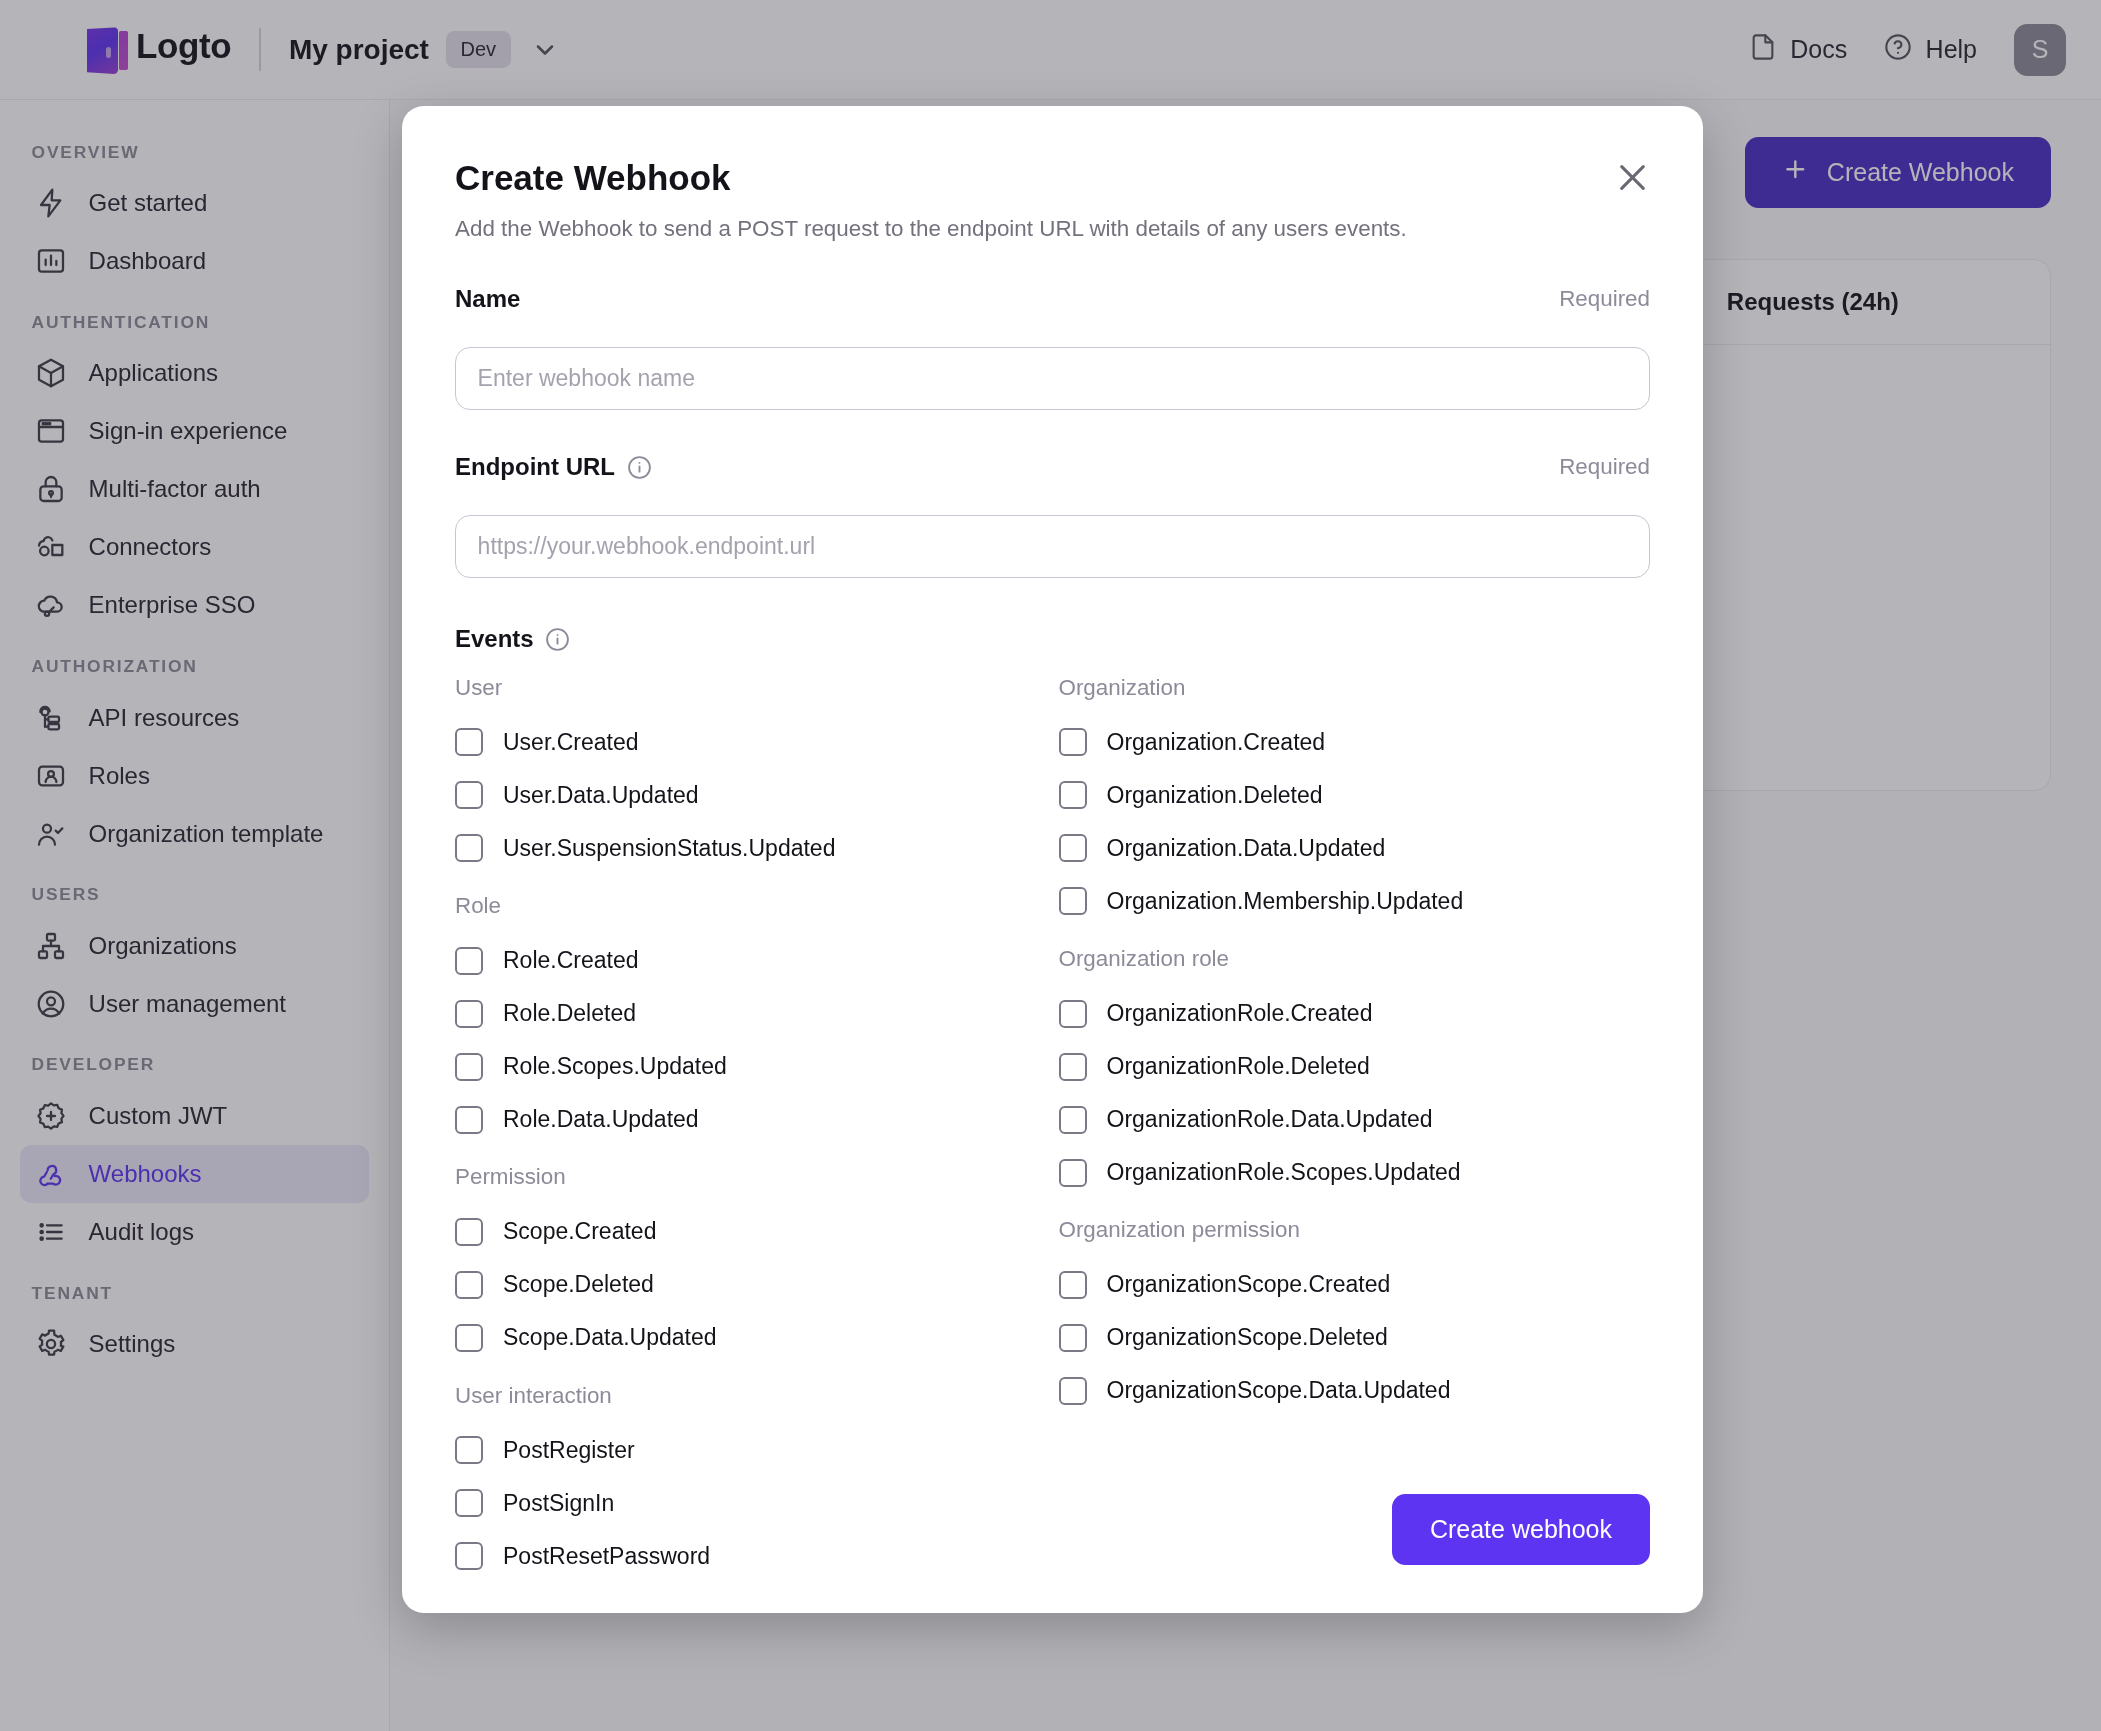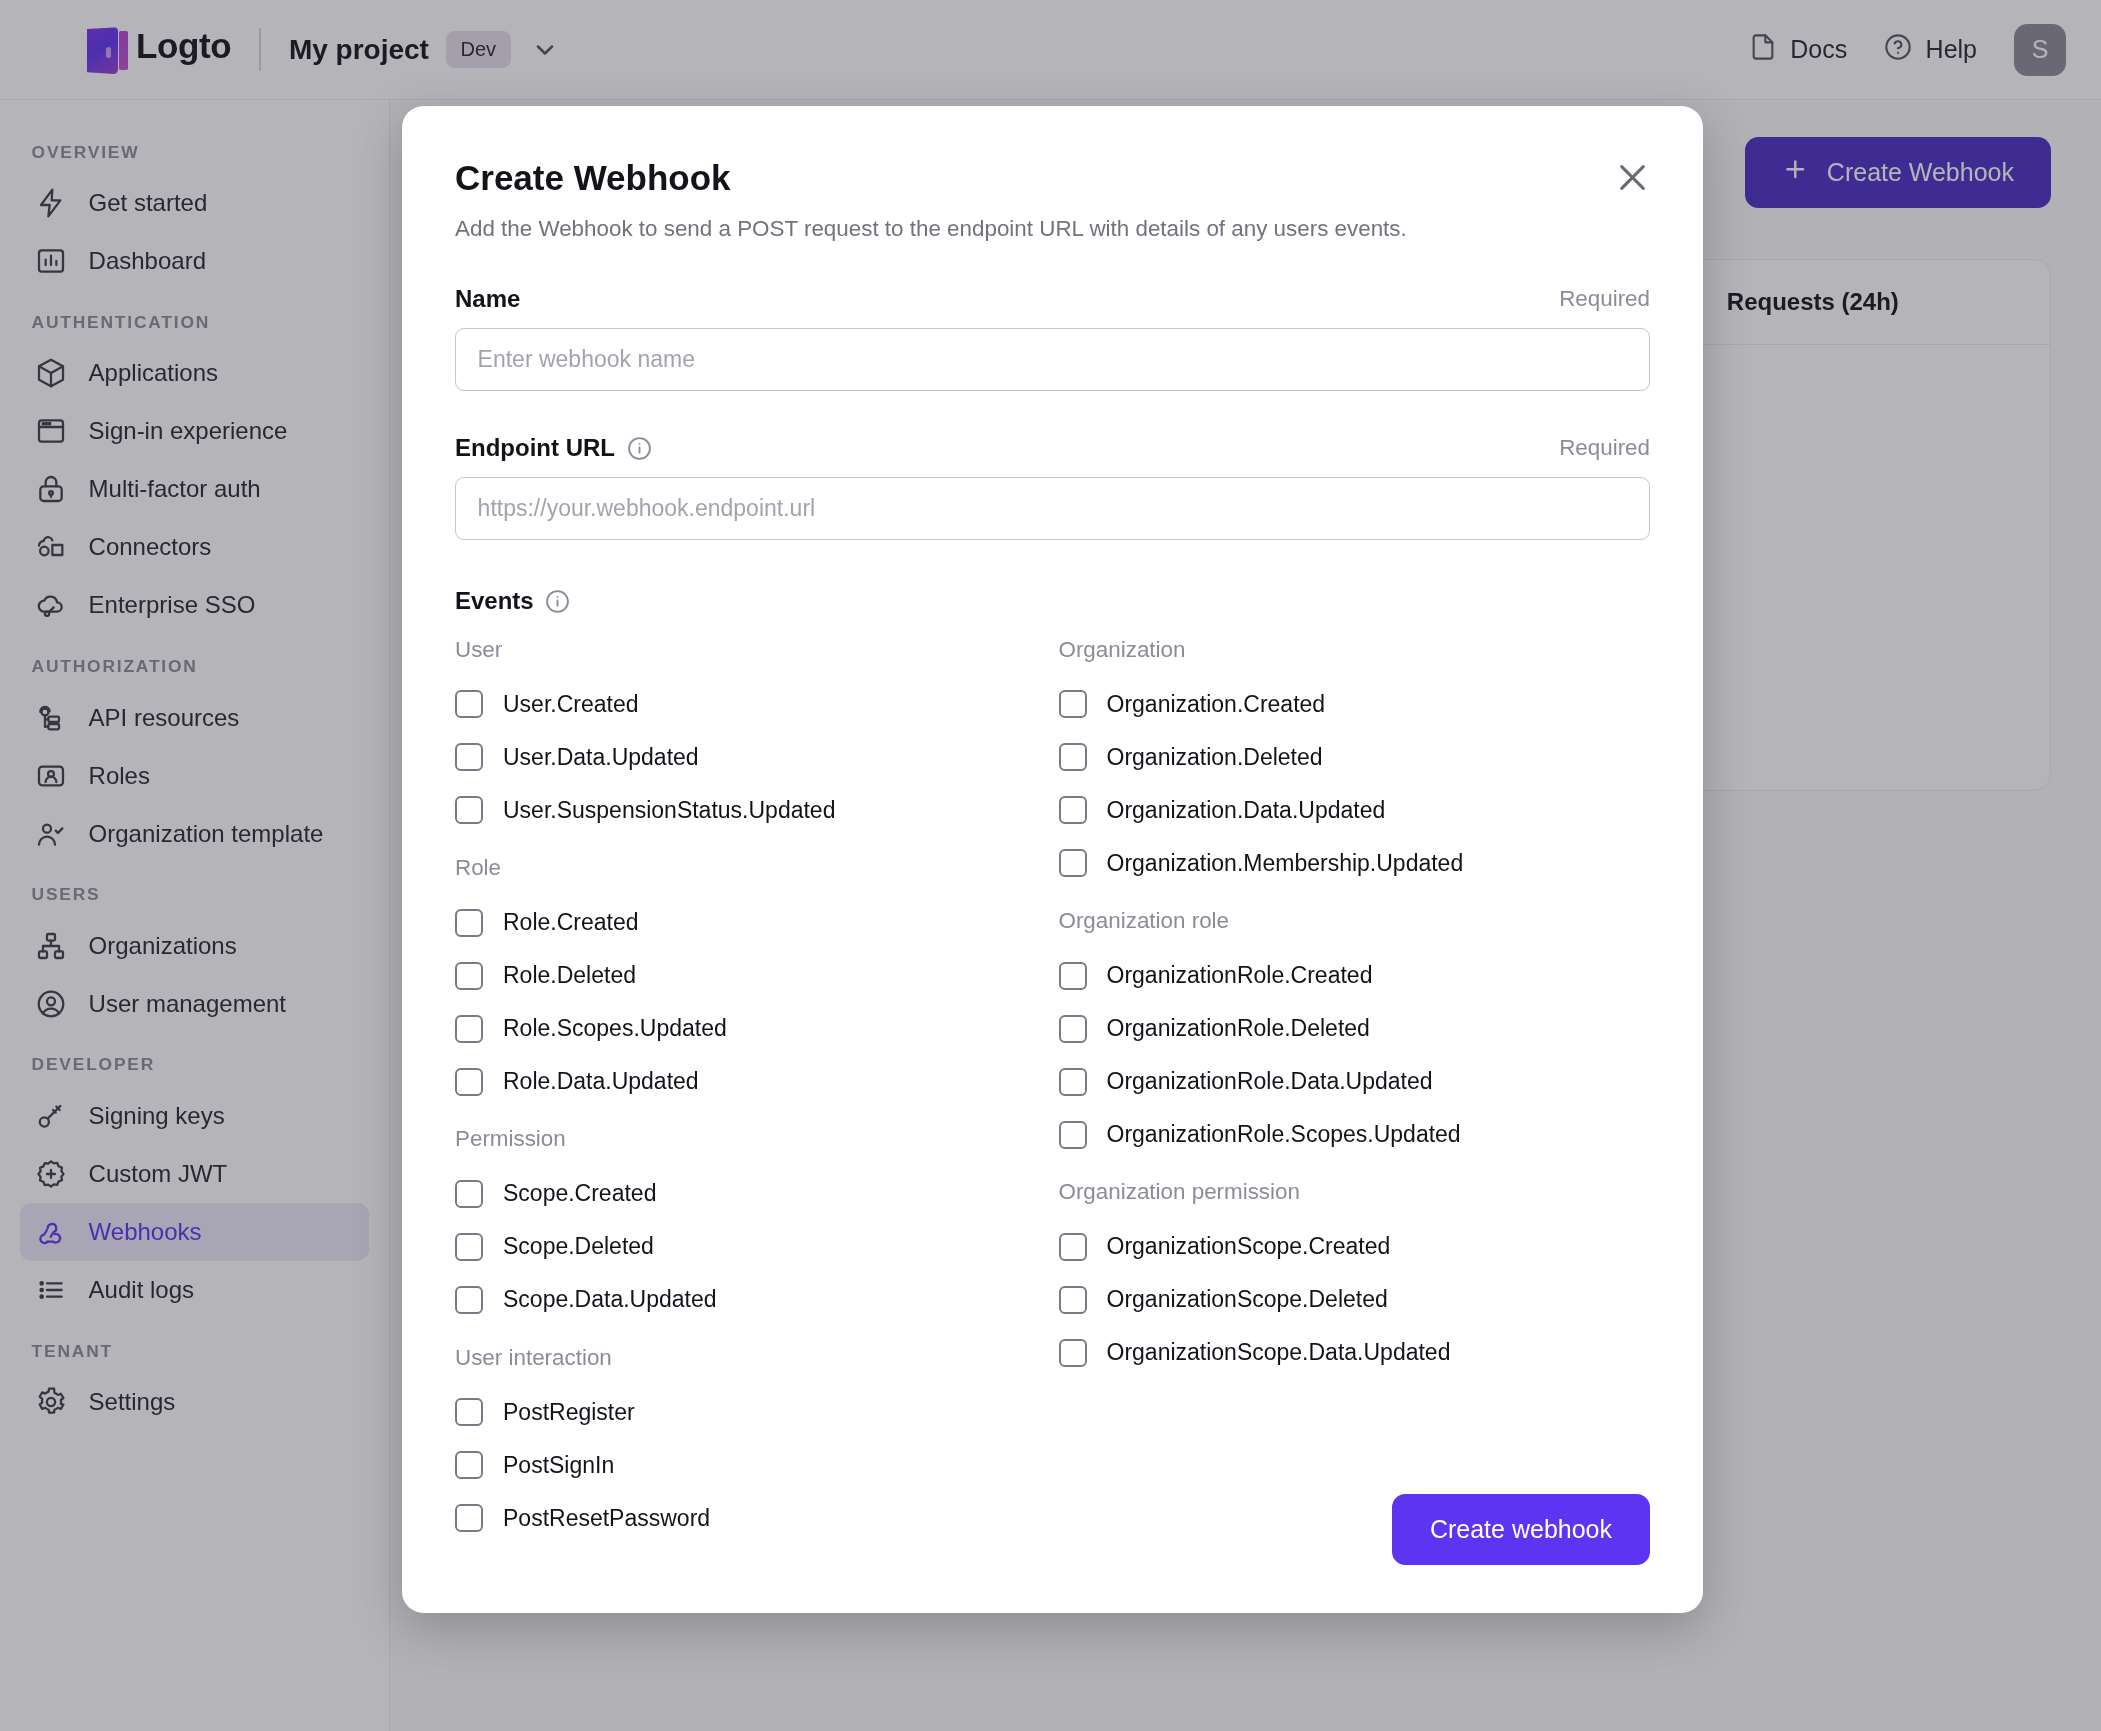--- a/index.html
+++ b/index.html
@@ -174,25 +174,25 @@
     background: none; border: none; cursor: pointer;
     display: flex; align-items: center; justify-content: center;
     color: #6b6874;
   }
 
   .field { margin-top: 43px; }
   .field-head { display: flex; align-items: center; }
   .field-label { font-size: 24px; font-weight: 700; color: #14131a; display: flex; align-items: center; gap: 11.6px; }
   .req { margin-left: auto; font-size: 22.4px; color: #8e8a99; }
   .input {
-    margin-top: 15px;
+    margin-top: 34px;
     width: 100%;
     height: 63px;
     border: 0.8px solid #c8c5d0;
-    border-radius: 9px;
+    border-radius: 15px;
     padding: 0 21.6px;
     font-size: 23px;
     color: #14131a;
     font-family: inherit;
     background: #fff;
   }
   .input::placeholder { color: #a5a2ad; }
   .info-ico { color: #8e8a99; display: inline-flex; }
 
   #events-label { font-size: 24px; font-weight: 700; color: #14131a; display: flex; align-items: center; gap: 11.6px; margin-top: 47px; }
@@ -400,31 +400,20 @@
         <span class="ico">
           <svg width="32" height="32" viewBox="0 0 24 24" fill="none" stroke="currentColor" stroke-width="1.7" stroke-linecap="round" stroke-linejoin="round">
             <circle cx="12" cy="12" r="9.2"></circle>
             <circle cx="12" cy="10" r="3"></circle>
             <path d="M5.8 19.2a7 7 0 0 1 12.4 0"></path>
           </svg>
         </span>
         <span>User management</span>
       </div>
       <div class="nav-group-title">DEVELOPER</div>
-      <div class="nav-item">
-        <span class="ico">
-          <svg width="32" height="32" viewBox="0 0 24 24" fill="none" stroke="currentColor" stroke-width="1.7" stroke-linecap="round" stroke-linejoin="round">
-            <circle cx="7" cy="16.5" r="3.4"></circle>
-            <line x1="9.5" y1="14" x2="19" y2="4.5"></line>
-            <line x1="16" y1="5" x2="18.5" y2="7.5"></line>
-            <line x1="13.5" y1="7.5" x2="15.5" y2="9.5"></line>
-          </svg>
-        </span>
-        <span>Signing keys</span>
-      </div>
       <div class="nav-item">
         <span class="ico">
           <svg width="32" height="32" viewBox="0 0 24 24" fill="none" stroke="currentColor" stroke-width="1.7" stroke-linecap="round" stroke-linejoin="round">
             <path d="M12 2.5l2.1 1.6 2.6-.4 1 2.5 2.5 1-.4 2.6 1.6 2.1-1.6 2.1.4 2.6-2.5 1-1 2.5-2.6-.4L12 21.5l-2.1-1.6-2.6.4-1-2.5-2.5-1 .4-2.6L2.6 12l1.6-2.1-.4-2.6 2.5-1 1-2.5 2.6.4z"></path>
             <line x1="12" y1="9" x2="12" y2="15"></line>
             <line x1="9" y1="12" x2="15" y2="12"></line>
           </svg>
         </span>
         <span>Custom JWT</span>
       </div>

